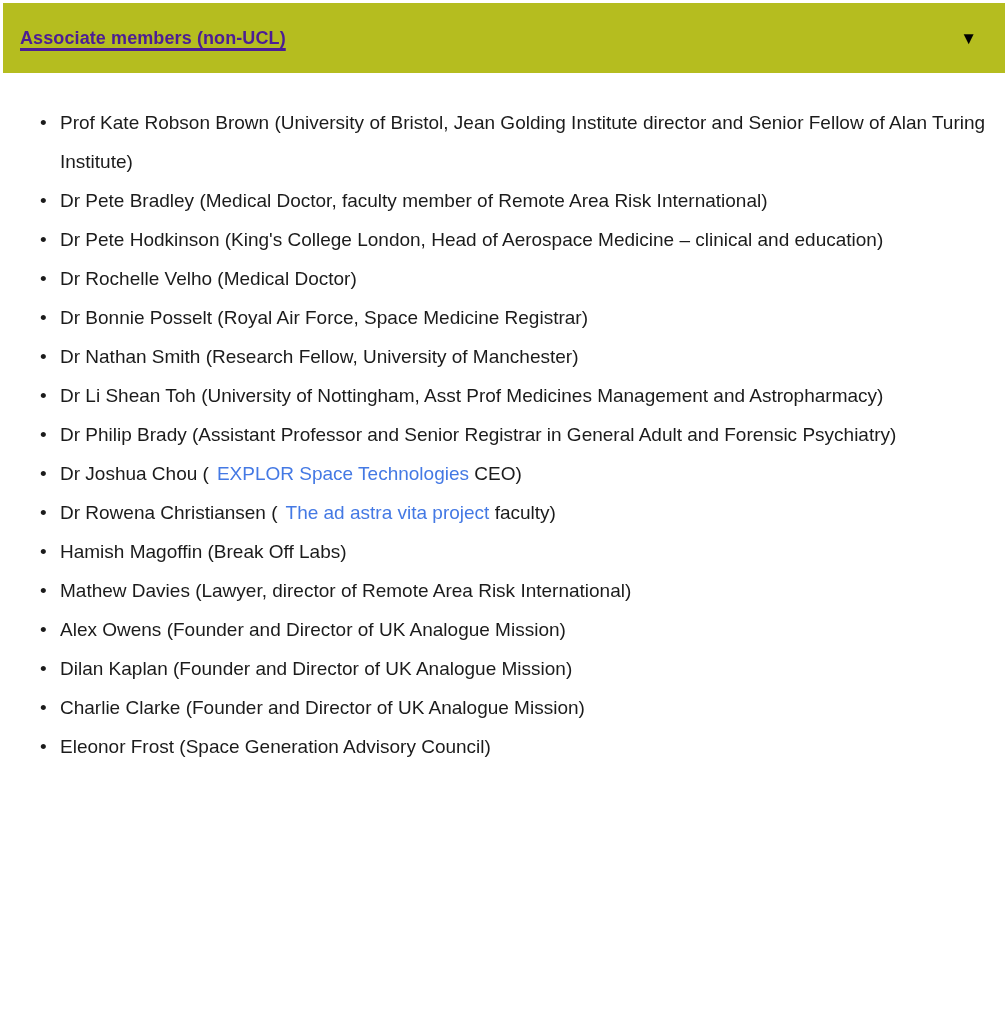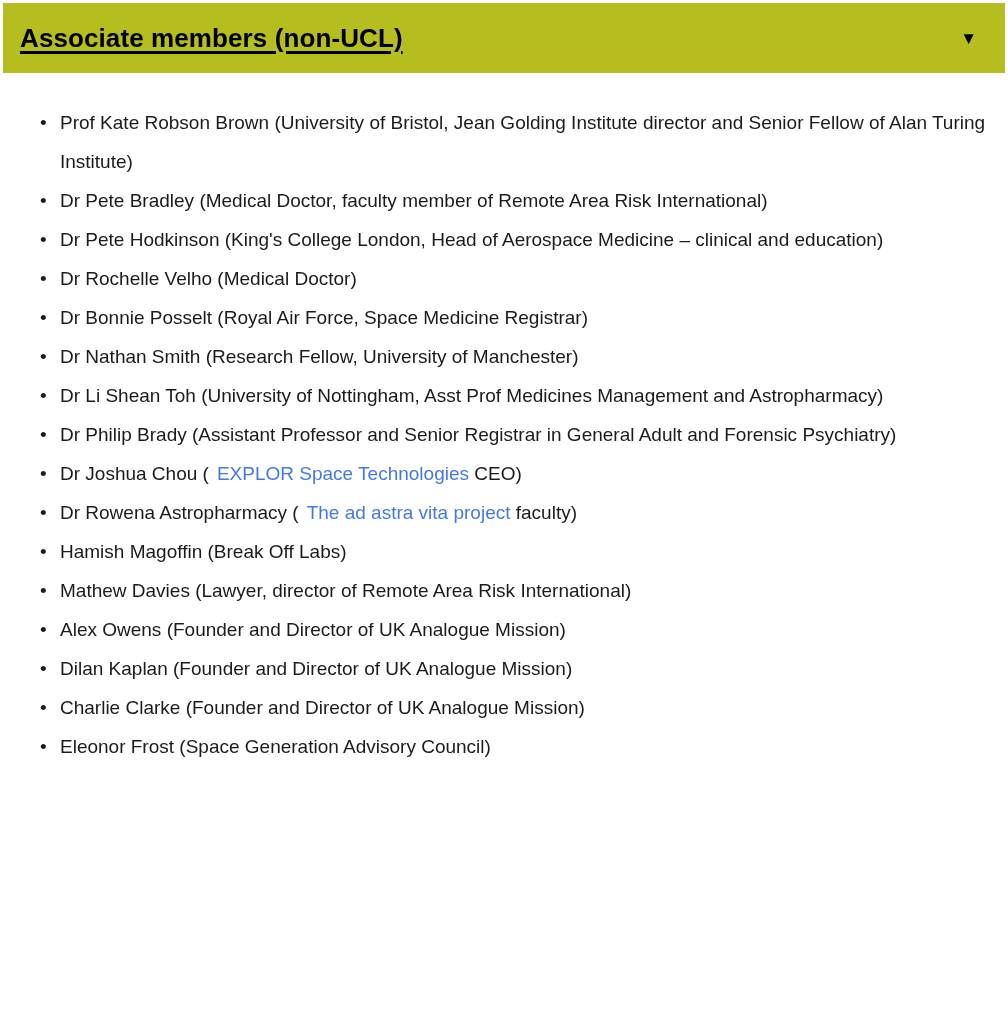--- a/index.html
+++ b/index.html
@@ -25,23 +25,23 @@
   .section-header {
     background: var(--accent);
     height: 70px;
     display: flex;
     align-items: center;
     justify-content: space-between;
     padding: 0 28px 0 17px;
     cursor: pointer;
   }
   .section-title {
-    font-size: 26px;
+    font-size: 18px;
     font-weight: bold;
-    color: #000000;
+    color: #4c1d95;
     text-decoration: underline;
     text-decoration-thickness: 2.5px;
     text-underline-offset: 4px;
     letter-spacing: 0.1px;
   }
   .collapse-icon {
     font-size: 17px;
     color: #000000;
     line-height: 1;
   }
@@ -84,21 +84,21 @@
   <ul class="member-list">
       <li><span>Prof Kate Robson Brown (University of Bristol, Jean Golding Institute director and Senior Fellow of Alan Turing Institute)</span></li>
       <li><span>Dr Pete Bradley (Medical Doctor, faculty member of Remote Area Risk International)</span></li>
       <li><span>Dr Pete Hodkinson (King's College London, Head of Aerospace Medicine – clinical and education)</span></li>
       <li><span>Dr Rochelle Velho (Medical Doctor)</span></li>
       <li><span>Dr Bonnie Posselt (Royal Air Force, Space Medicine Registrar)</span></li>
       <li><span>Dr Nathan Smith (Research Fellow, University of Manchester)</span></li>
       <li><span>Dr Li Shean Toh (University of Nottingham, Asst Prof Medicines Management and Astropharmacy)</span></li>
       <li><span>Dr Philip Brady (Assistant Professor and Senior Registrar in General Adult and Forensic Psychiatry)</span></li>
       <li><span>Dr Joshua Chou (</span><a class="link" href="#">EXPLOR Space Technologies</a><span> CEO)</span></li>
-      <li><span>Dr Rowena Astropharmacy (</span><a class="link" href="#">The ad astra vita project</a><span> faculty)</span></li>
+      <li><span>Dr Rowena Christiansen (</span><a class="link" href="#">The ad astra vita project</a><span> faculty)</span></li>
       <li><span>Hamish Magoffin (Break Off Labs)</span></li>
       <li><span>Mathew Davies (Lawyer, director of Remote Area Risk International)</span></li>
       <li><span>Alex Owens (Founder and Director of UK Analogue Mission)</span></li>
       <li><span>Dilan Kaplan (Founder and Director of UK Analogue Mission)</span></li>
       <li><span>Charlie Clarke (Founder and Director of UK Analogue Mission)</span></li>
       <li><span>Eleonor Frost (Space Generation Advisory Council)</span></li>
     </ul>
 
 </div>
 

